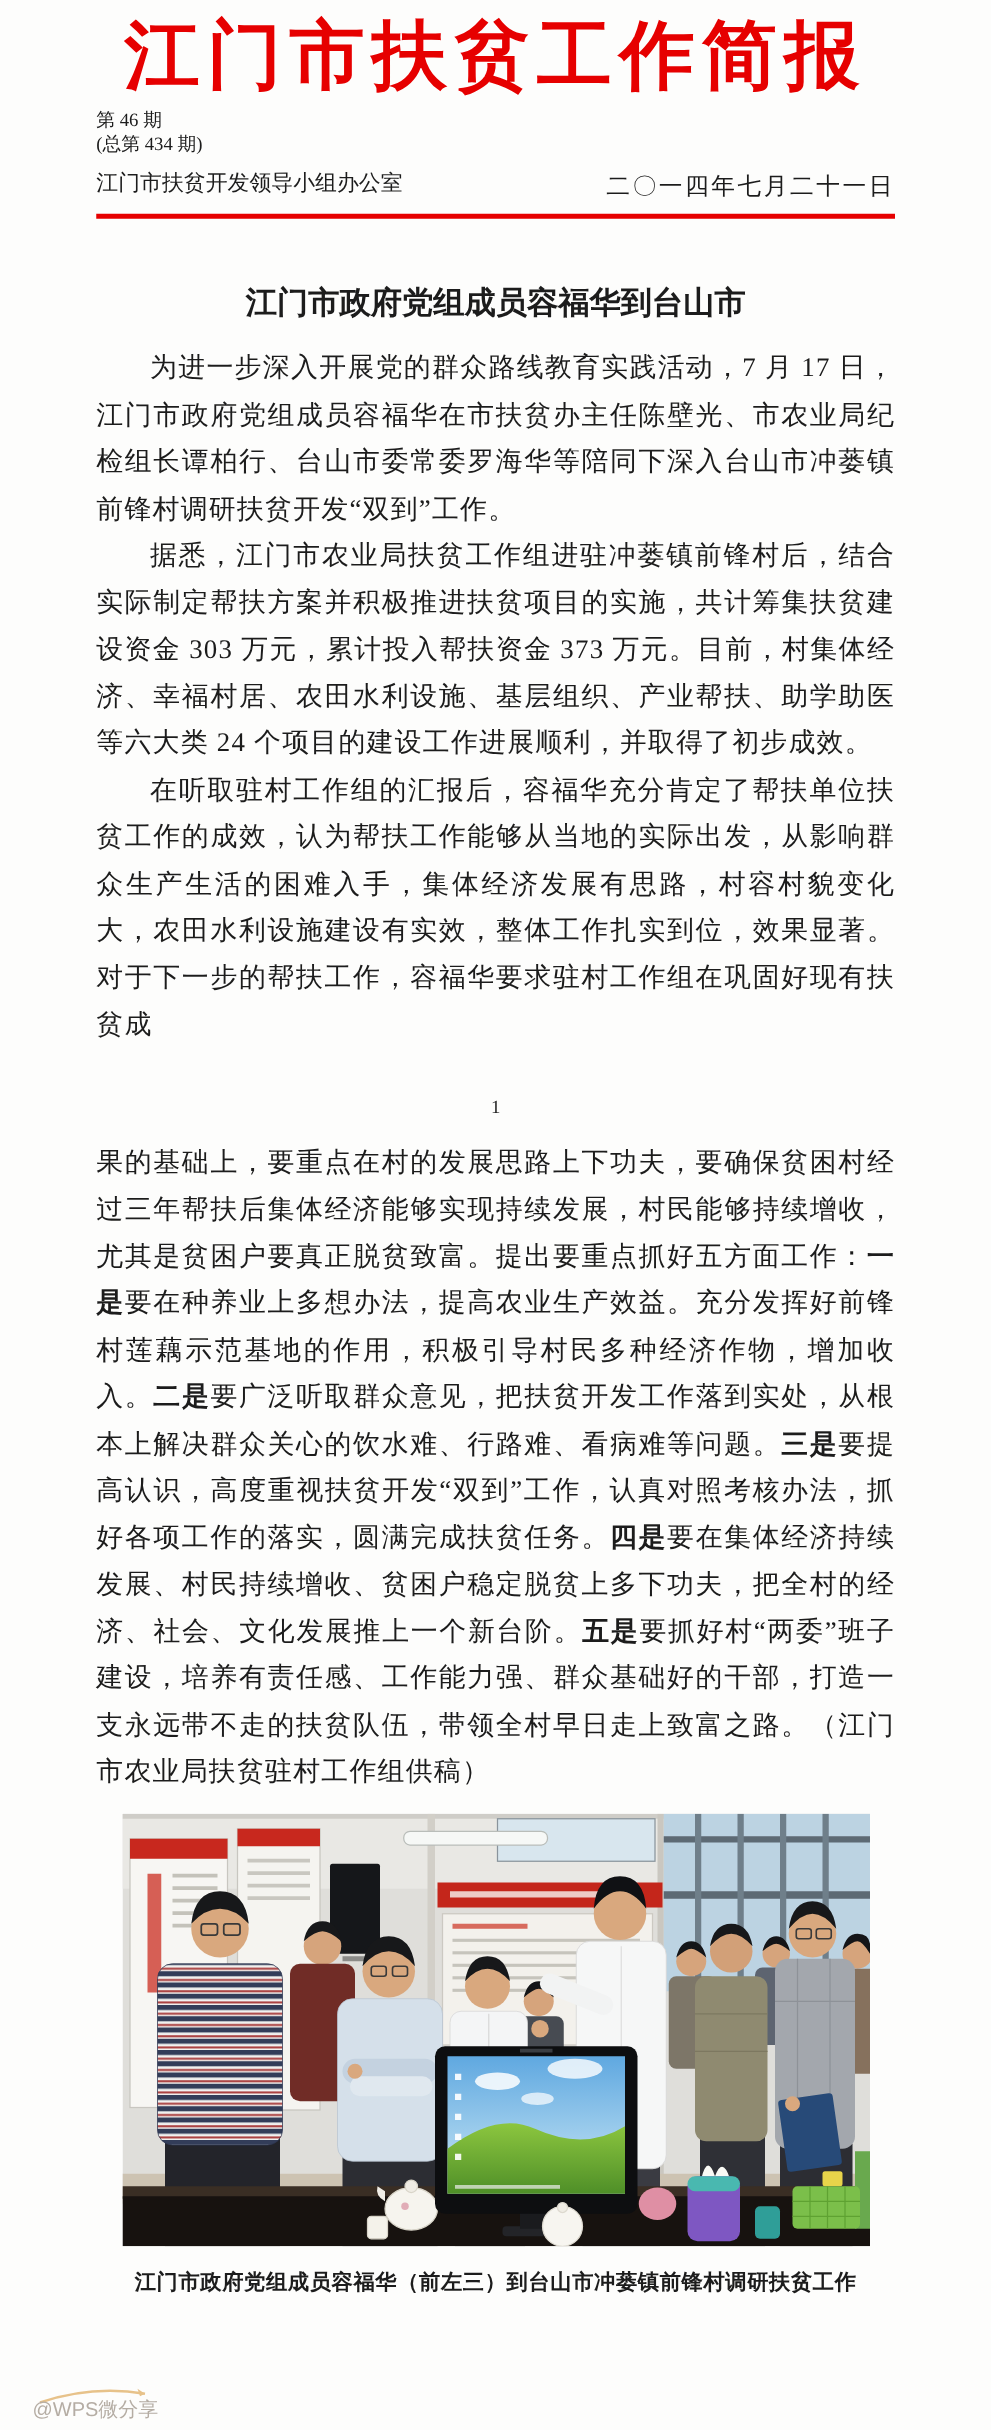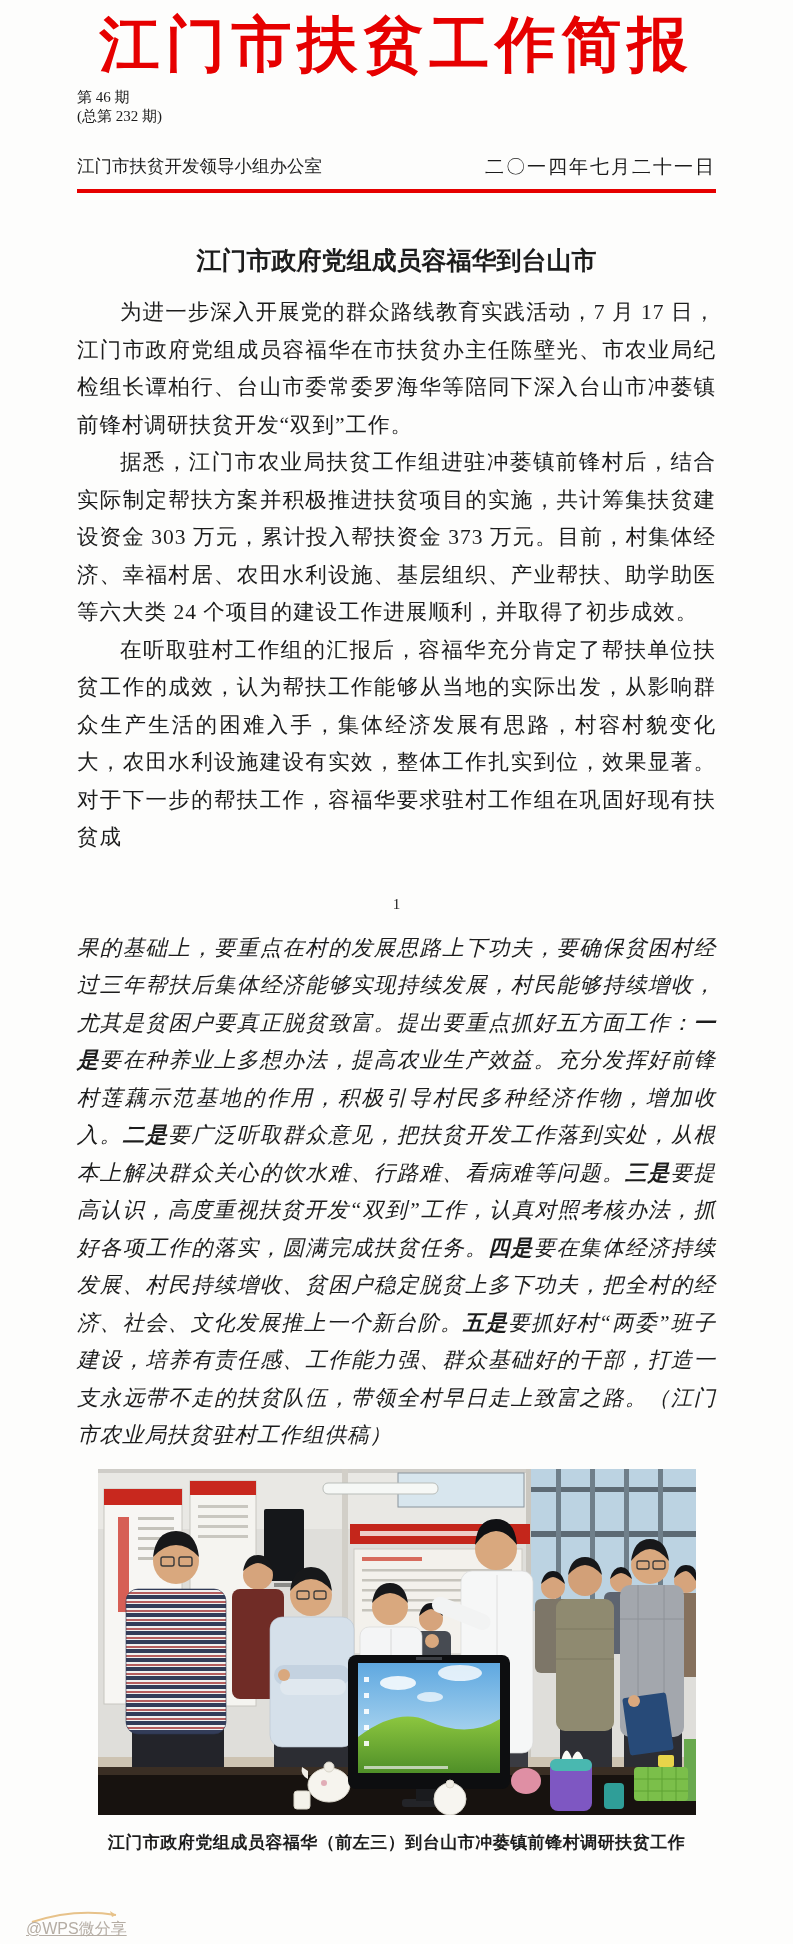--- a/index.html
+++ b/index.html
@@ -20,72 +20,72 @@
     font-size:60px;
     line-height:62px;
     font-weight:bold;
     letter-spacing:6px;
     color:#e60000;
     white-space:nowrap;
   }
   .issue-block { margin-top:12px; text-align:left; font-size:15px; line-height:19px; }
   .meta-row {
     display:flex; justify-content:space-between; align-items:flex-end;
-    margin-top:26px;
+    margin-top:8px;
+    font-family:Liberation Mono, monospace;
   }
   .offices { font-size:17.5px; line-height:29px; }
   .office-2 { letter-spacing:0.44em; margin-right:-0.44em; }
   .issue-date { font-size:19px; letter-spacing:2px; padding-bottom:1px; }
   .red-rule { height:4px; background:#e60000; margin-top:8px; }
   .article-title {
     margin:50px 0 16px 0;
     text-align:center;
     font-size:25px; line-height:35px;
     font-weight:bold;
   }
   .body-text {
     margin-top:12px;
     font-size:21.5px;
     line-height:37.5px;
     letter-spacing:1px;
     text-align:justify;
   }
   .body-p { margin:0; text-indent:2em; }
-  .body-p.no-indent { text-indent:0;font-style:italic; }
+  .body-p.no-indent { text-indent:0; }
   .seg-bold { font-weight:bold; }
   .page-number { text-align:center; font-size:15px; line-height:15px; }
   .pn-1 { margin-top:40px; margin-bottom:18px; }
   .photo-wrap { margin-top:14px; text-align:center; }
   .photo-frame { display:inline-block; line-height:0; }
   .photo-caption {
     margin-top:12px;
     text-align:center;
     font-size:17px;
     font-weight:bold;
     letter-spacing:0.5px;
   }
   .watermark {
     position:absolute; left:26px; bottom:6px;
     font-family:"Liberation Sans","DejaVu Sans",sans-serif;
     font-size:16px; color:#b5ada4;
     line-height:18px;
-    text-decoration:underline;
   }
   .wm-arc { display:block; margin-left:2px; margin-bottom:-4px; }
 </style>
 </head>
 <body>
 
 <div class="page">
 
   <h1 class="masthead-title">江门市扶贫工作简报</h1>
 
   <div class="issue-block">
     <div>第 46 期</div>
-    <div>(总第 232 期)</div>
+    <div>(总第 434 期)</div>
   </div>
 
   <div class="meta-row">
     <div class="offices">
       <div>江门市扶贫开发领导小组办公室</div>
     </div>
     <div class="issue-date">二〇一四年七月二十一日</div>
   </div>
 
   <div class="red-rule"></div>

